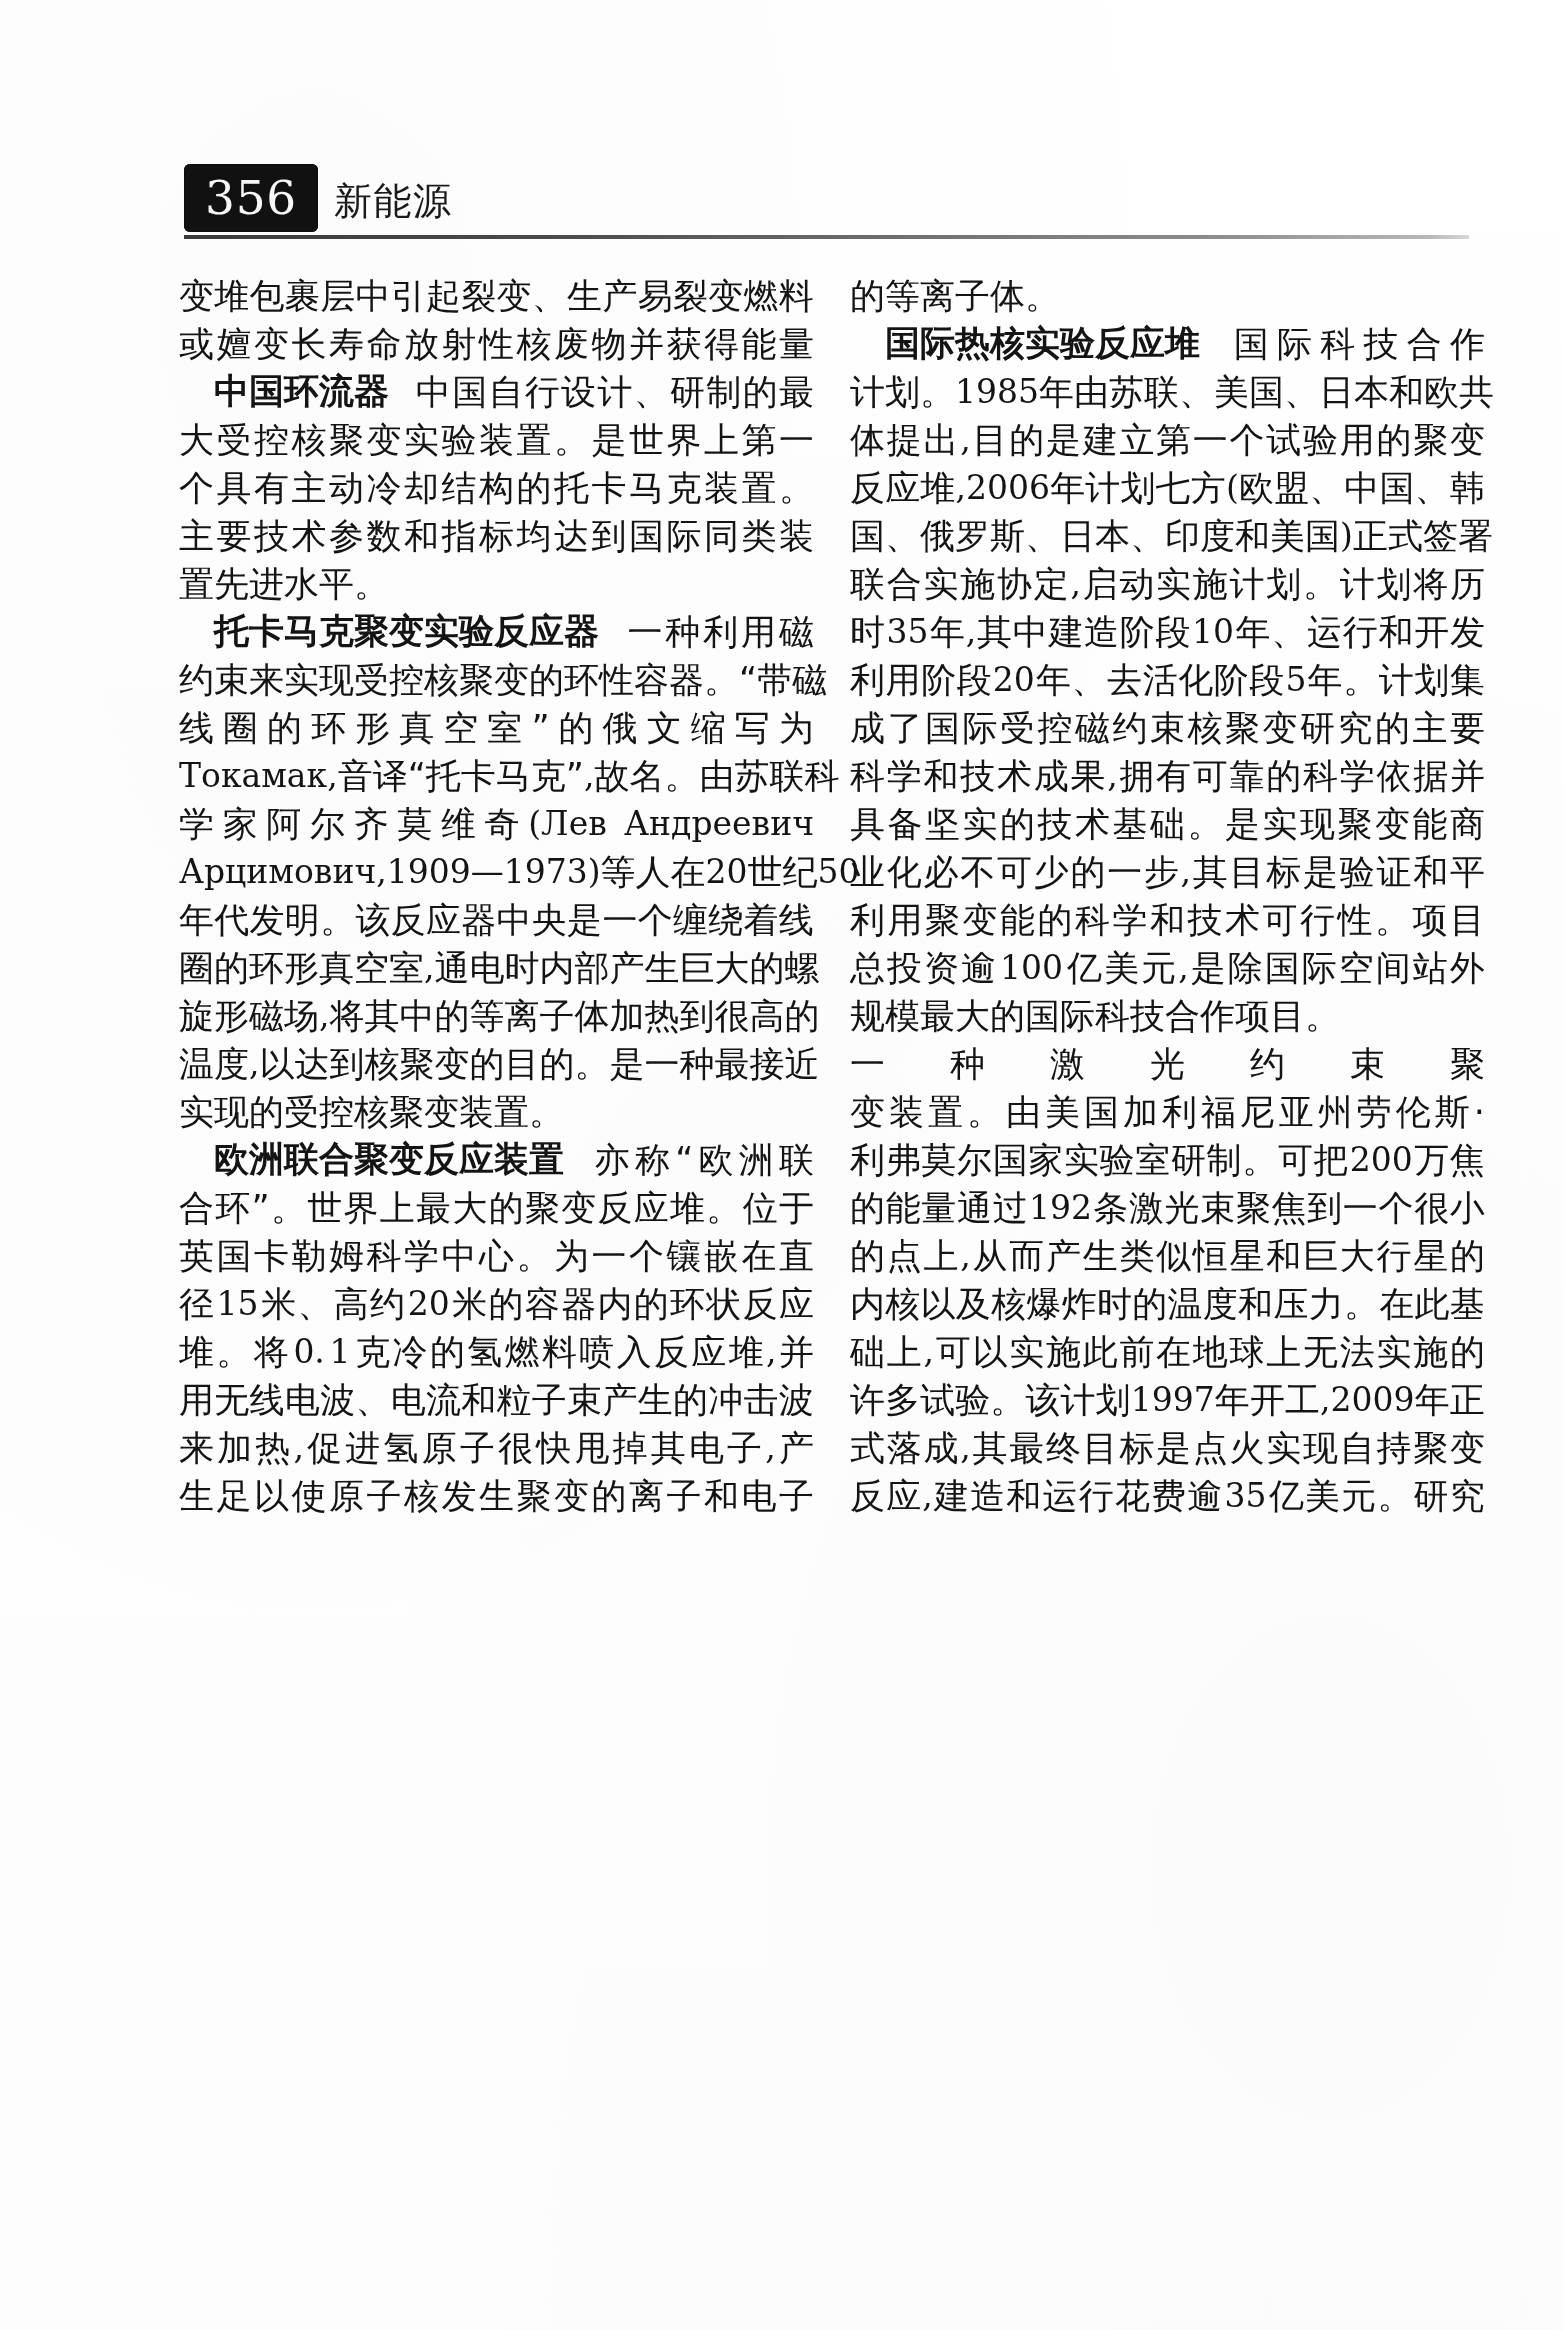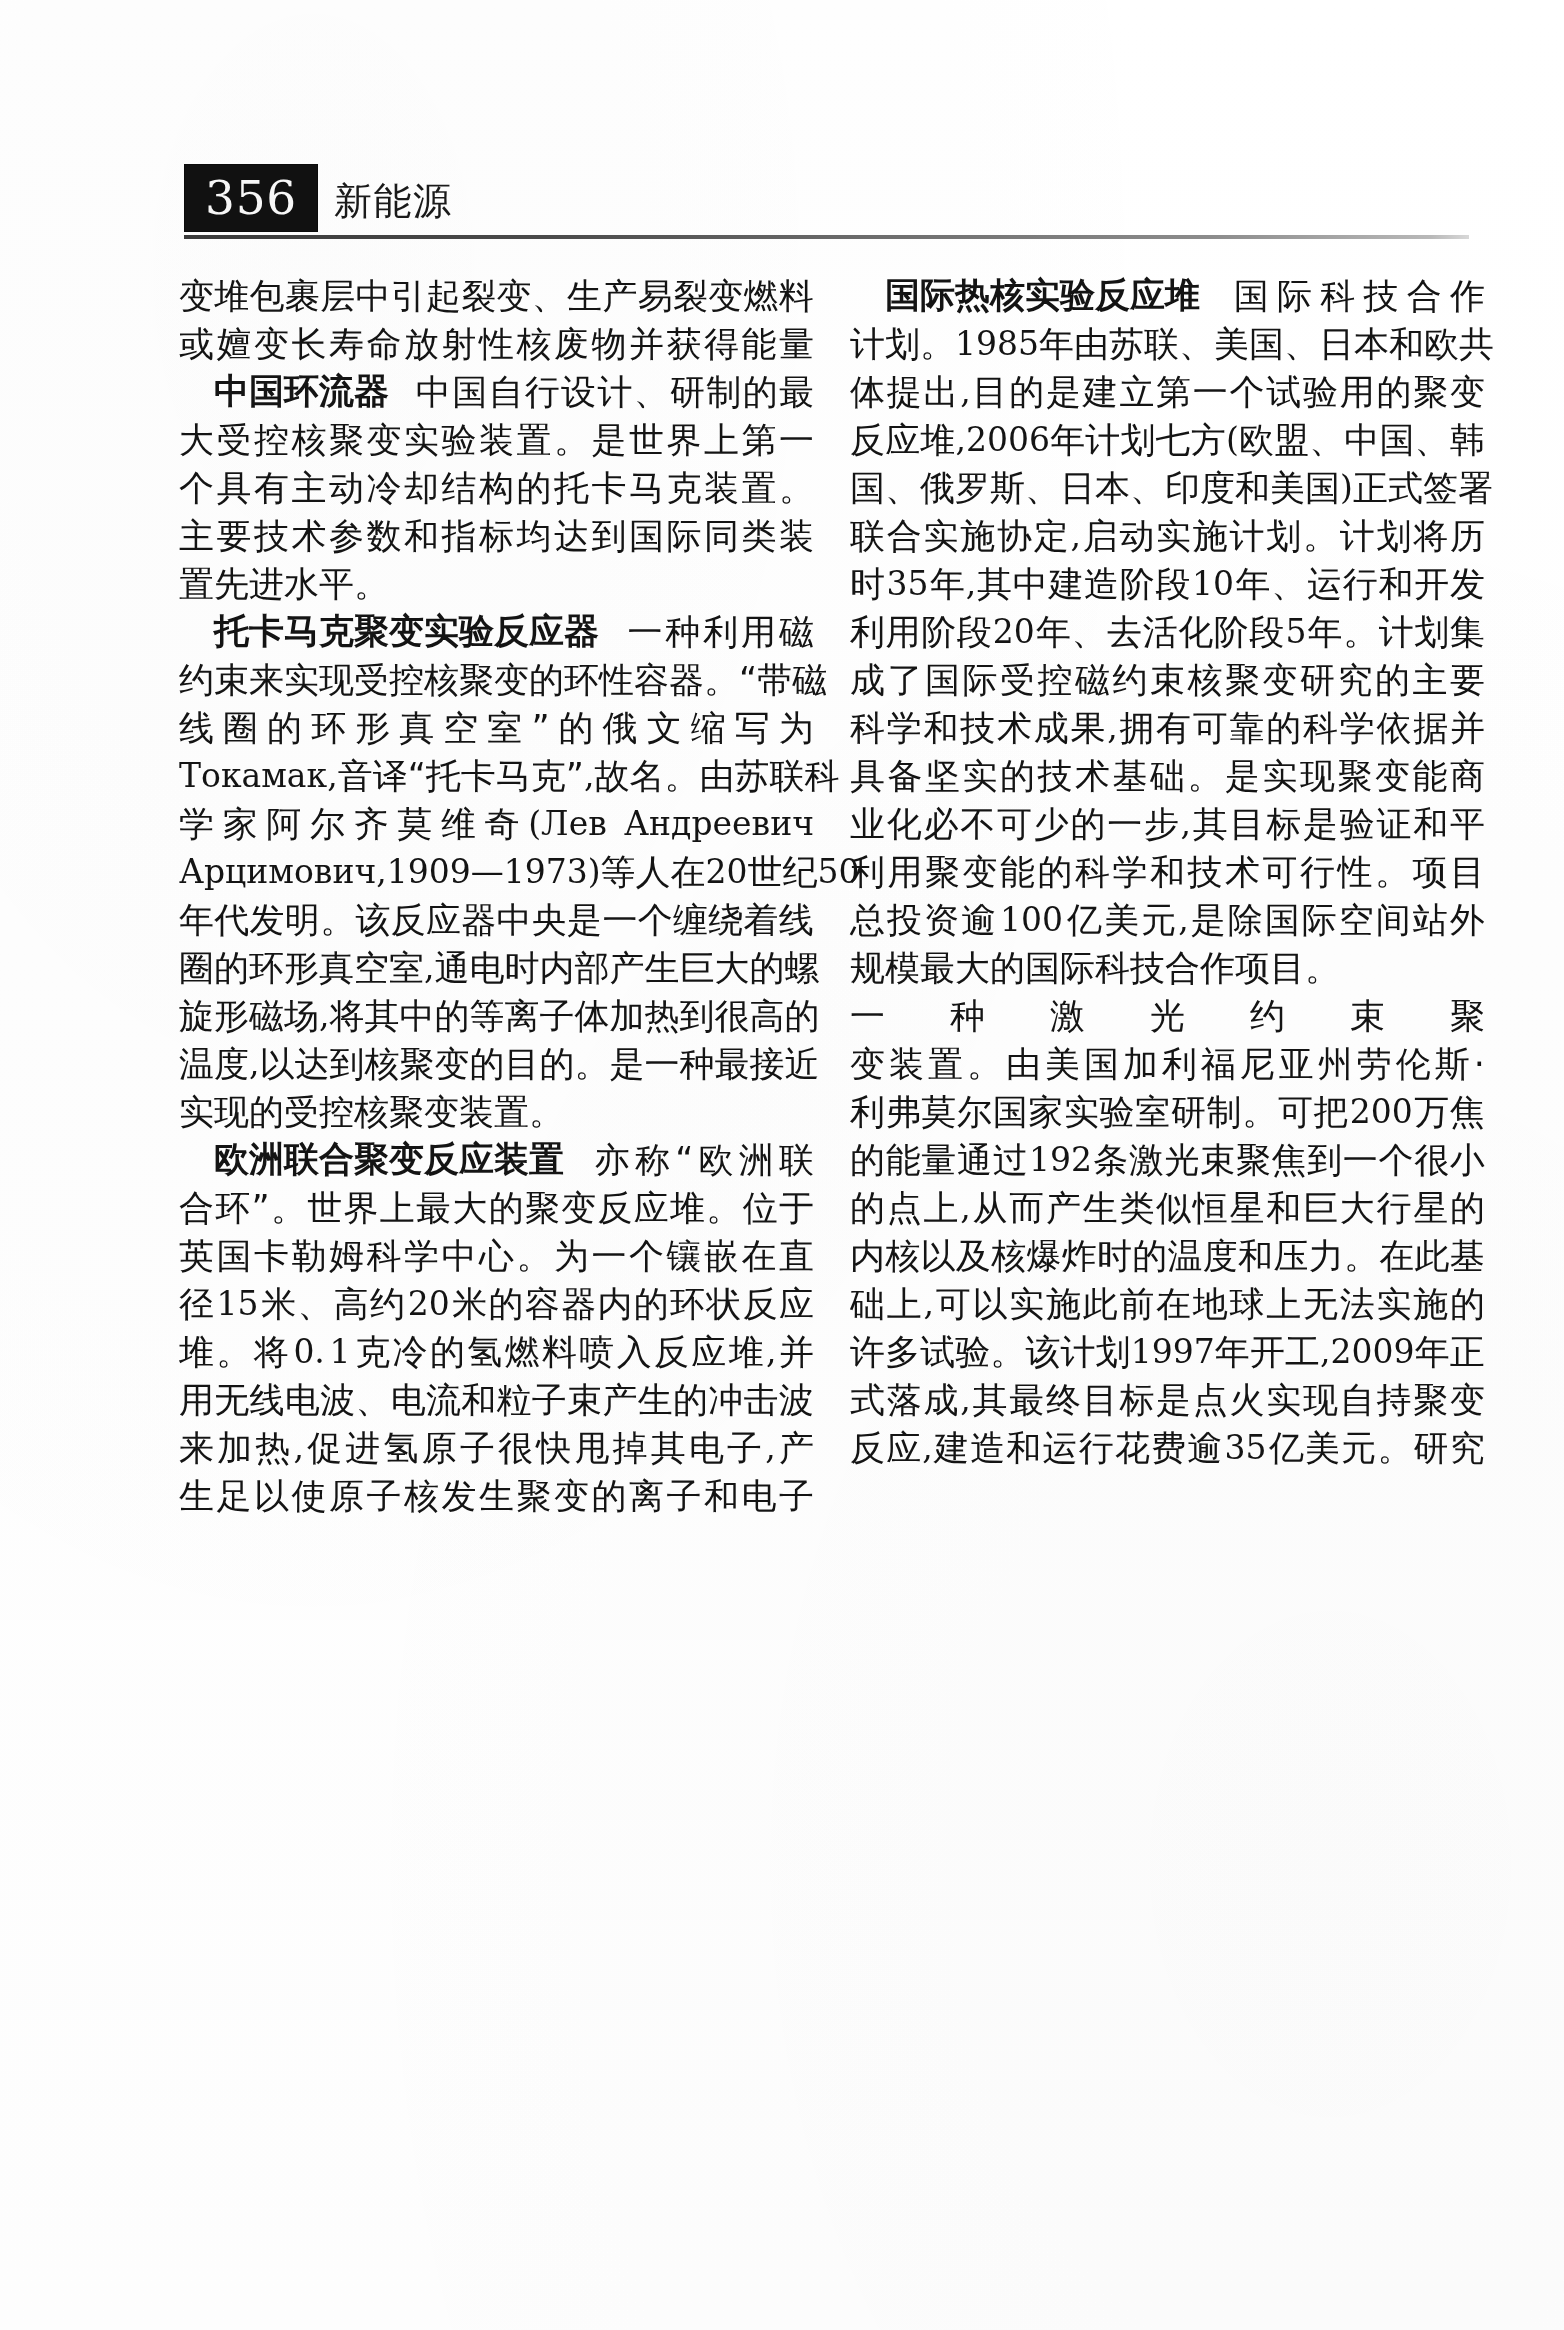--- a/index.html
+++ b/index.html
@@ -38,20 +38,21 @@
     height: 75px;
   }
   #folio-box {
     position: absolute;
     left: 0;
     top: 0;
     width: 134px;
     height: 68px;
     background: #111111;
     box-shadow: 0 0 0 0.8px #0b0b0b inset;
+    border-radius: 6px;
   }
   #folio-number {
     position: absolute;
     left: 0;
     top: 0;
     width: 134px;
     height: 68px;
     line-height: 68px;
     text-align: center;
     color: #f7f7f7;
@@ -566,20 +567,21 @@
         <span>变</span>
         <span>的</span>
         <span>离</span>
         <span>子</span>
         <span>和</span>
         <span>电</span>
         <span>子</span>
       </div>
     </div>
   <div class="column" id="col-right">
+      <div class="line"><span>的等离子体。</span></div>
       <div class="line just">
         <span class="term indent gap-after">国际热核实验反应堆</span>
         <span>国</span>
         <span>际</span>
         <span>科</span>
         <span>技</span>
         <span>合</span>
         <span>作</span>
       </div>
       <div class="line just">

